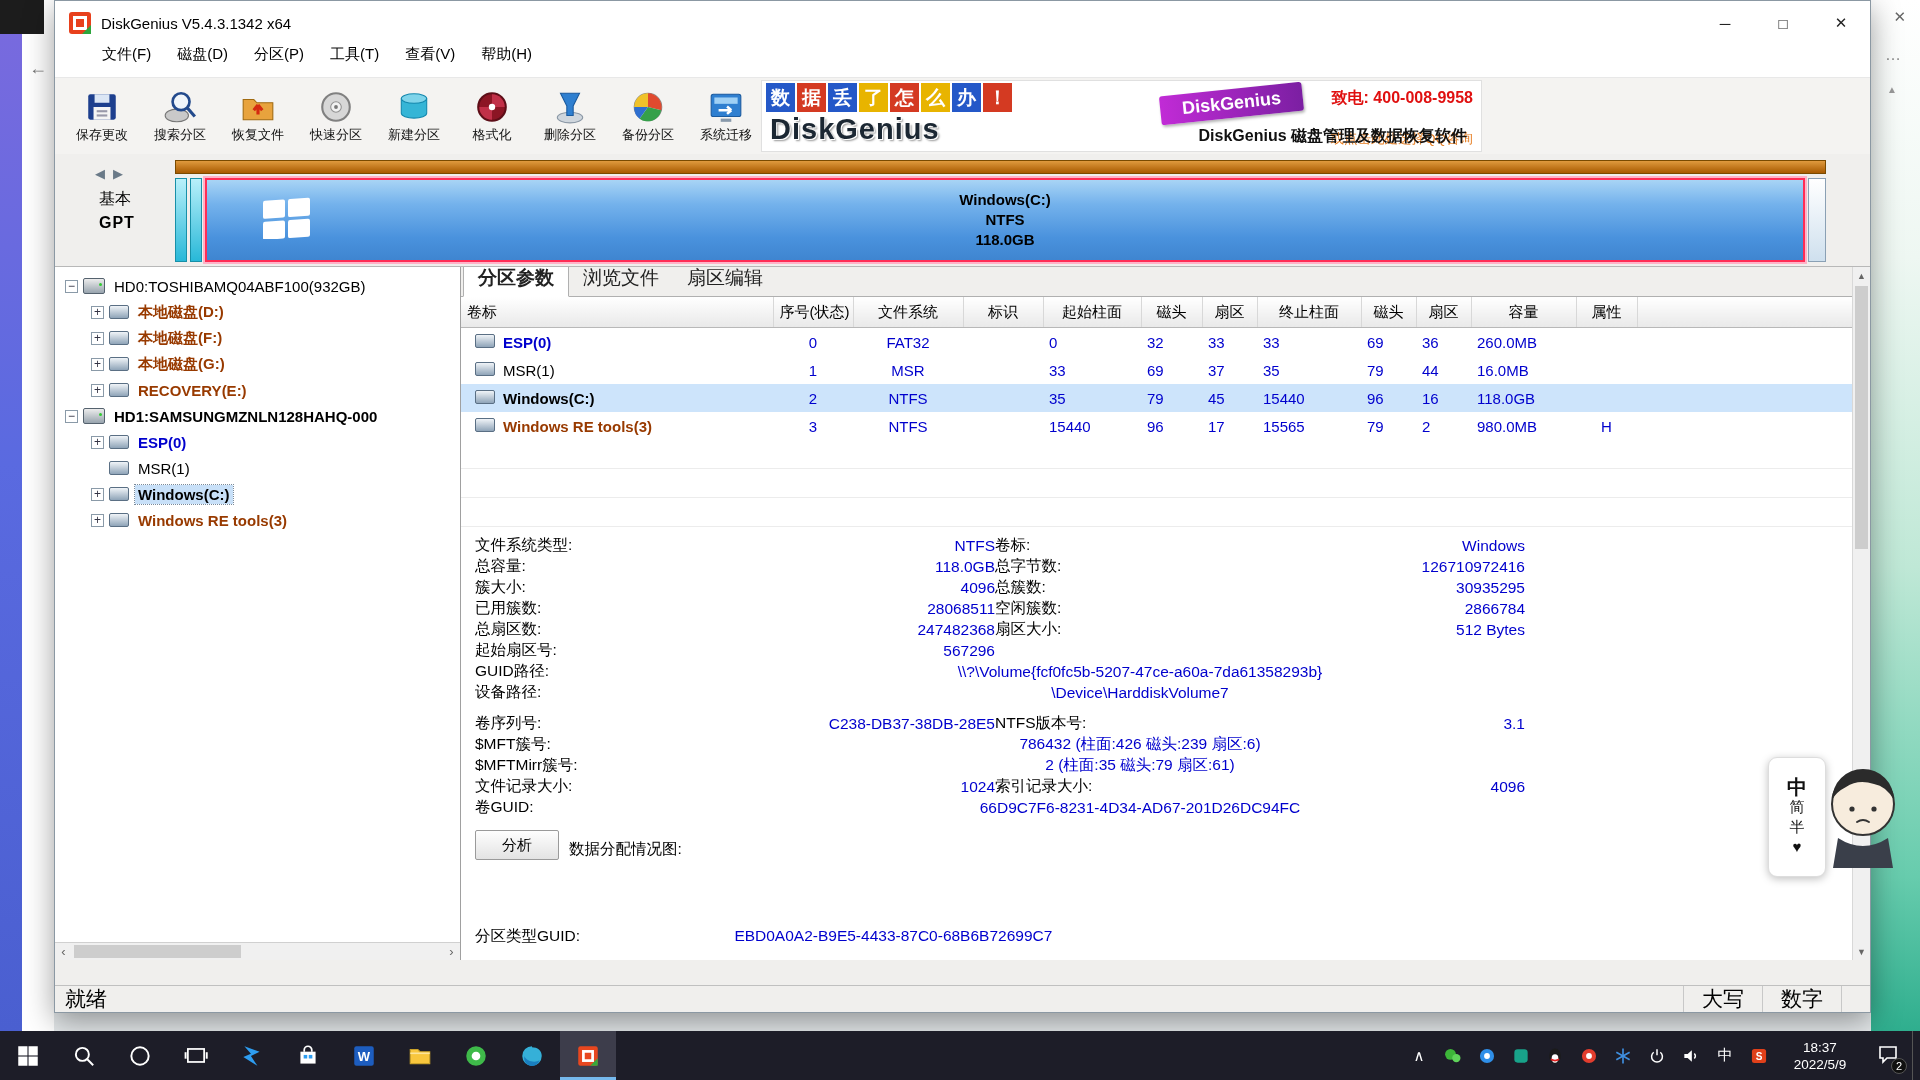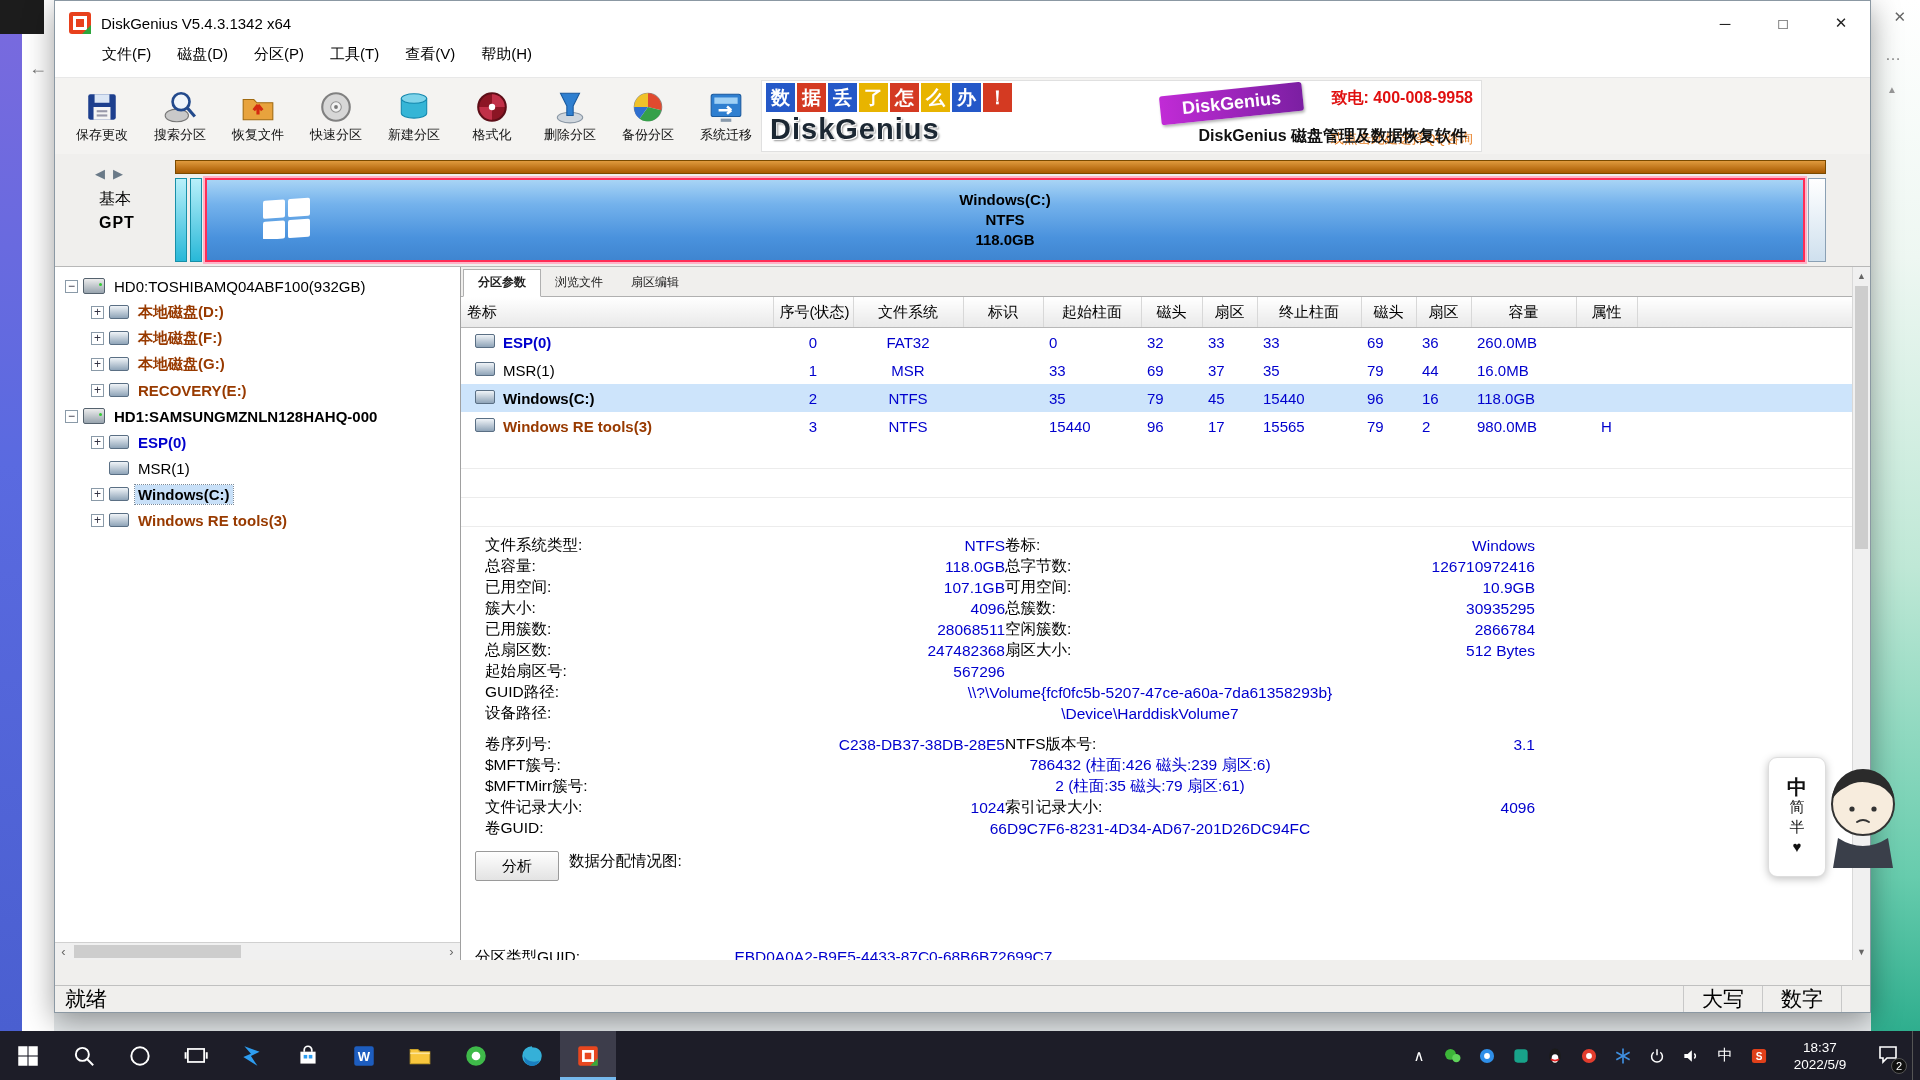--- a/index.html
+++ b/index.html
@@ -74,44 +74,44 @@
   .tlbl{padding:1px 3px;}
   .lsel{background:#c8e0f8;outline:1px dotted #7a8a9a;}
 
   .hscroll{position:absolute;left:0;right:0;bottom:0;height:17px;background:#f0f0f0;border-top:1px solid #d0d0d0;display:flex;align-items:stretch;}
   .sbtn{width:17px;display:flex;align-items:center;justify-content:center;color:#666;font-size:13px;}
   .htrack{flex:1;position:relative;}
   .hthumb{position:absolute;left:2px;top:2px;bottom:2px;width:45%;background:#cdcdcd;}
 
   .rightpanel{flex:1;position:relative;background:#fff;overflow:hidden;}
   .tabs{height:30px;background:#f0efed;border-bottom:1px solid #b0b0b0;display:flex;align-items:flex-end;padding-left:2px;margin-right:18px;box-sizing:border-box;}
-  .tab{padding:4px 14px 5px;font-size:12px;color:#222;}
+  .tab{padding:4px 14px 5px;font-size:19px;color:#222;}
   .tab.active{background:#fff;border:1px solid #b0b0b0;border-bottom:1px solid #fff;margin-bottom:-1px;font-weight:bold;}
 
   .ptable{width:calc(100% - 18px);border-collapse:collapse;table-layout:fixed;}
   .ptable th{height:30px;font-weight:normal;font-size:15px;background:linear-gradient(180deg,#ffffff,#e9e9e9);border-right:1px solid #d8d8d8;border-bottom:1px solid #b8b8b8;padding:0 6px;overflow:hidden;white-space:nowrap;}
   .ptable td{height:28px;font-size:15px;padding:0 6px;overflow:hidden;white-space:nowrap;}
   .ptable .al{text-align:left;}
   .ptable .ac{text-align:center;}
   .ptable .ar{}
   .ptable td.num{color:#0000cd;}
   .ptable td:first-child{padding-left:14px;}
   .pname{margin-left:2px;}
   .selrow td{background:#cde4fb;}
   .erow td{height:28px;border-bottom:1px solid #ececec;}
   .cfill{border-right:none !important;}
 
   .details{padding-top:8px;}
-  .dtable{margin-left:24px;border-collapse:collapse;table-layout:fixed;width:1050px;}
+  .dtable{margin-left:14px;border-collapse:collapse;table-layout:fixed;width:1050px;}
   .dtable td{height:21px;font-size:15.5px;padding:0;vertical-align:middle;overflow:hidden;white-space:nowrap;}
   .dlbl{color:#000;text-align:left;padding-left:2px;}
   .dval{color:#0000cd;text-align:right;padding-right:4px;}
   .dval.ctr{text-align:center;}
   .sprow td{height:10px;}
-  .analysisrow{margin:12px 0 0 14px;display:flex;align-items:flex-start;gap:10px;}
+  .analysisrow{margin:12px 0 0 14px;display:flex;align-items:flex-end;gap:10px;}
   .btn{width:84px;height:30px;font-size:15px;font-family:inherit;background:linear-gradient(180deg,#fefefe,#e3e3e3);border:1px solid #9a9a9a;border-radius:2px;}
   .alloc{font-size:15.5px;color:#000;}
   .cutoffrow{margin:66px 0 0 14px;font-size:15.5px;white-space:nowrap;}
   .dlbl2{color:#000;}
   .dval2{color:#0000cd;margin-left:150px;}
 
   .vscroll{position:absolute;top:0;right:0;bottom:0;width:17px;background:#f0f0f0;border-left:1px solid #d8d8d8;display:flex;flex-direction:column;}
   .vup,.vdown{height:17px;display:flex;align-items:center;justify-content:center;color:#666;font-size:9px;flex:none;}
   .vdown{margin-top:auto;}
   .vthumb{margin:2px;width:13px;height:38%;background:#cdcdcd;}
@@ -510,26 +510,20 @@
                   <td class="dlbl">卷标:</td>
                   <td class="dval">Windows</td>
                 </tr>
                 <tr>
                   <td class="dlbl">总容量:</td>
                   <td class="dval">118.0GB</td>
                   <td class="dlbl">总字节数:</td>
                   <td class="dval">126710972416</td>
                 </tr>
                 <tr>
-                  <td class="dlbl">已用空间:</td>
-                  <td class="dval">107.1GB</td>
-                  <td class="dlbl">可用空间:</td>
-                  <td class="dval">10.9GB</td>
-                </tr>
-                <tr>
                   <td class="dlbl">簇大小:</td>
                   <td class="dval">4096</td>
                   <td class="dlbl">总簇数:</td>
                   <td class="dval">30935295</td>
                 </tr>
                 <tr>
                   <td class="dlbl">已用簇数:</td>
                   <td class="dval">28068511</td>
                   <td class="dlbl">空闲簇数:</td>
                   <td class="dval">2866784</td>

